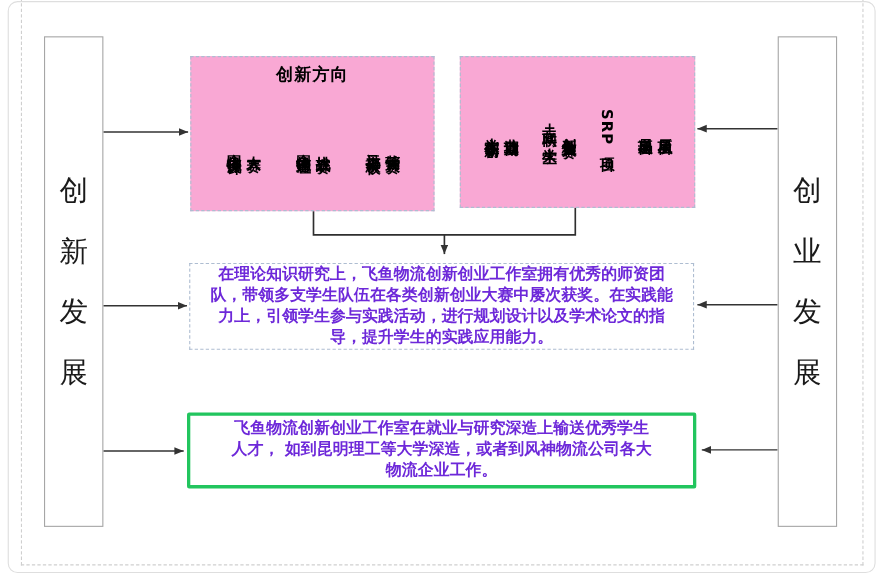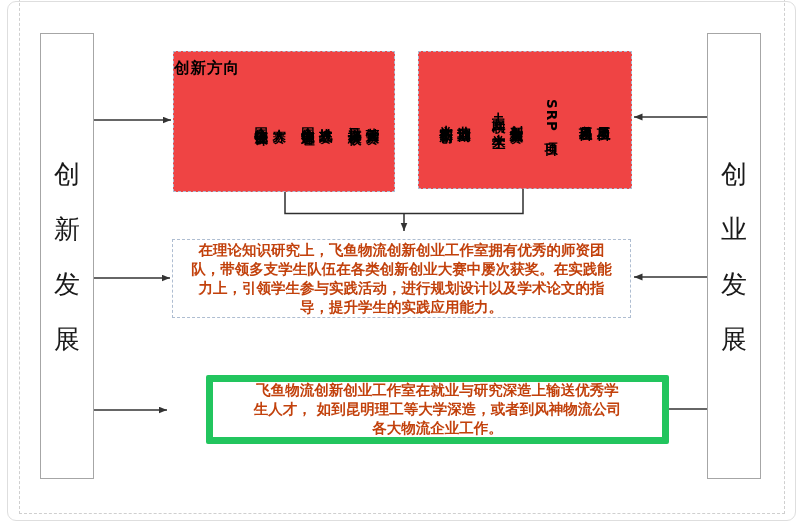--- a/index.html
+++ b/index.html
@@ -20,23 +20,23 @@
     position:absolute;top:33px;width:52px;height:444px;
     background:#fff;border:1px solid #a6a6a6;
     display:flex;flex-direction:column;justify-content:center;align-items:center;
     gap:29px;
     font-family:"DejaVu Serif","Liberation Serif",serif;
     font-size:26px;line-height:1;color:#1a1a1a;
   }
   .pillar.left{left:40px;}
   .pillar.right{left:707px;}
   .dash-box{
-    position:absolute;background:#ef4444;
+    position:absolute;background:#f9a8d4;
     border:1px dashed #aebdd1;
-    display:flex;
+    display:flex;flex-direction:column;
   }
   .box1{left:173px;top:51px;width:220px;height:139px;}
   .box2{left:418px;top:51px;width:212px;height:136px;}
   .box-title{
     text-align:center;font-weight:bold;font-size:15.5px;
     padding-top:6px;letter-spacing:1px;
   }
   .vrow{
     flex:1;display:flex;flex-direction:row;
     justify-content:space-evenly;align-items:center;
@@ -44,34 +44,34 @@
   }
   .vgroup{display:flex;flex-direction:row;align-items:center;gap:3px;}
   .vcol{
     writing-mode:vertical-lr;text-orientation:mixed;
     font-weight:bold;font-size:13.5px;line-height:1.1;letter-spacing:1px;
     white-space:nowrap;
   }
   .para-box{
     position:absolute;background:#fff;
     font-weight:bold;font-size:14.5px;line-height:19px;
-    text-align:center;color:#c2410c;
+    text-align:center;color:#6d28d9;
   }
   .para-box p{margin:0;}
   .middle{
     left:172px;top:239px;width:459px;height:79px;
     border:1px dashed #aebdd1;
     padding:6px 13px;box-sizing:border-box;
     display:flex;align-items:center;justify-content:center;
   }
   .bottom{
     left:170px;top:375px;width:463px;height:69px;
-    border:7px solid #22c55e;border-radius:2px;
+    border:3px solid #22c55e;border-radius:2px;
     padding:6px 37px;box-sizing:border-box;
-    display:flex;align-items:center;justify-content:center;margin-left:36px;
+    display:flex;align-items:center;justify-content:center;
   }
   svg.connectors{position:absolute;left:0;top:0;pointer-events:none;}
 </style>
 </head>
 <body>
 
 <div class="canvas">
 
   <div class="page-frame"></div>
   <div class="dashed-frame"></div>

